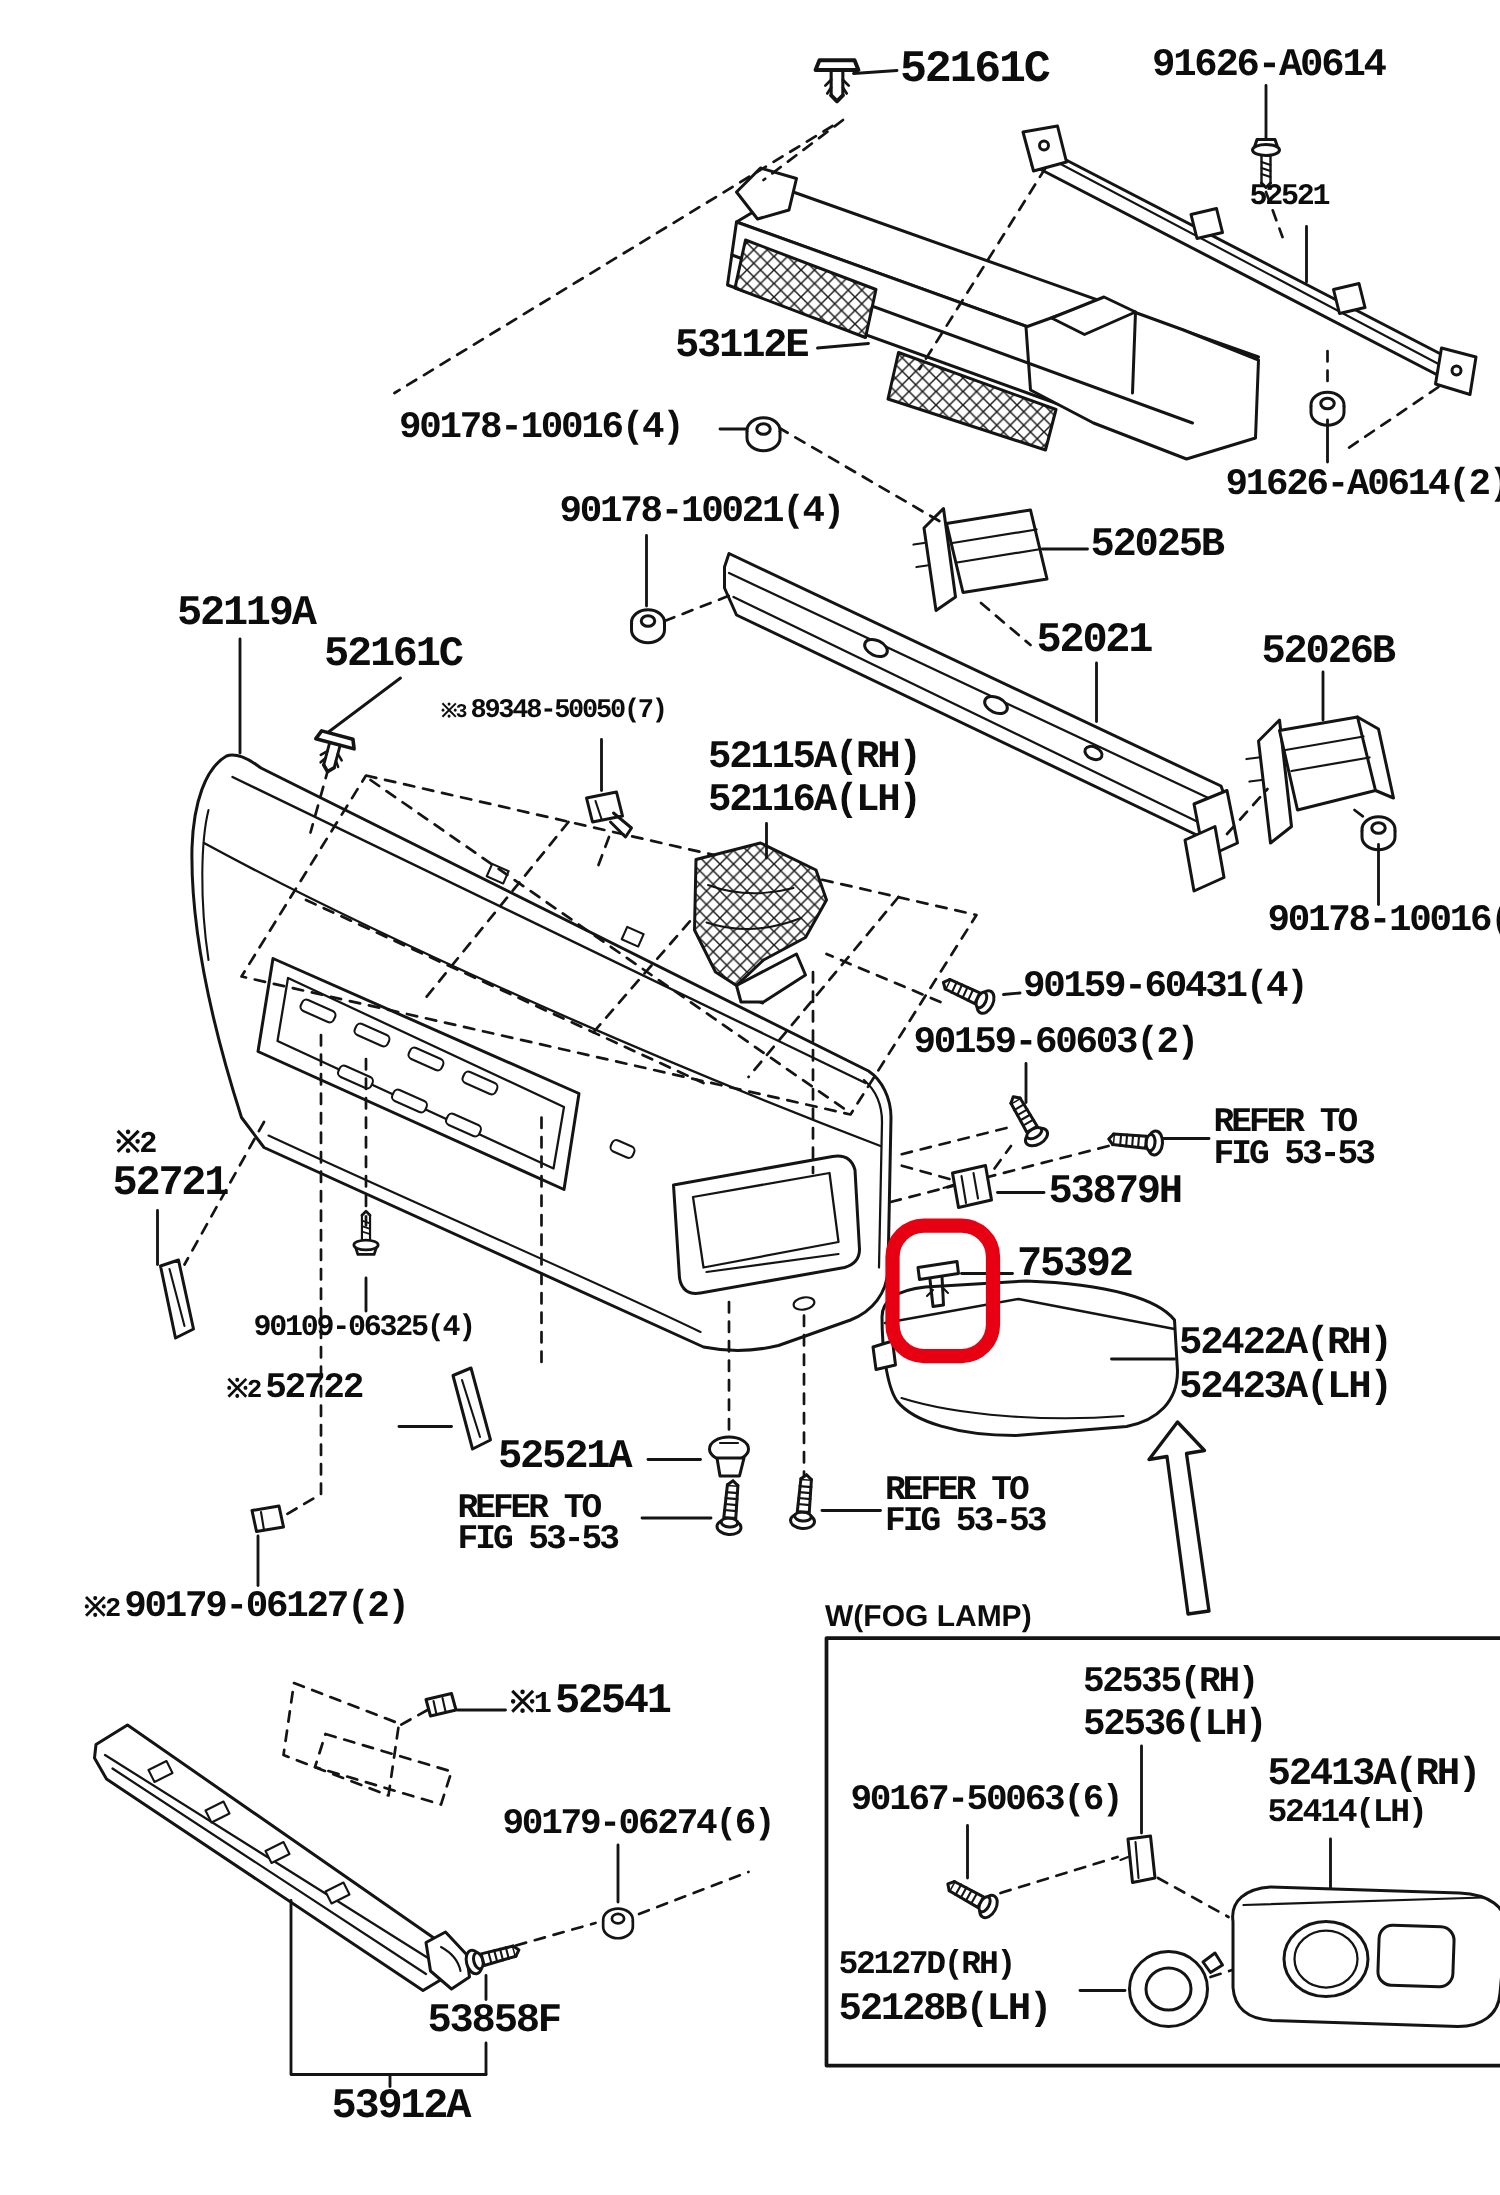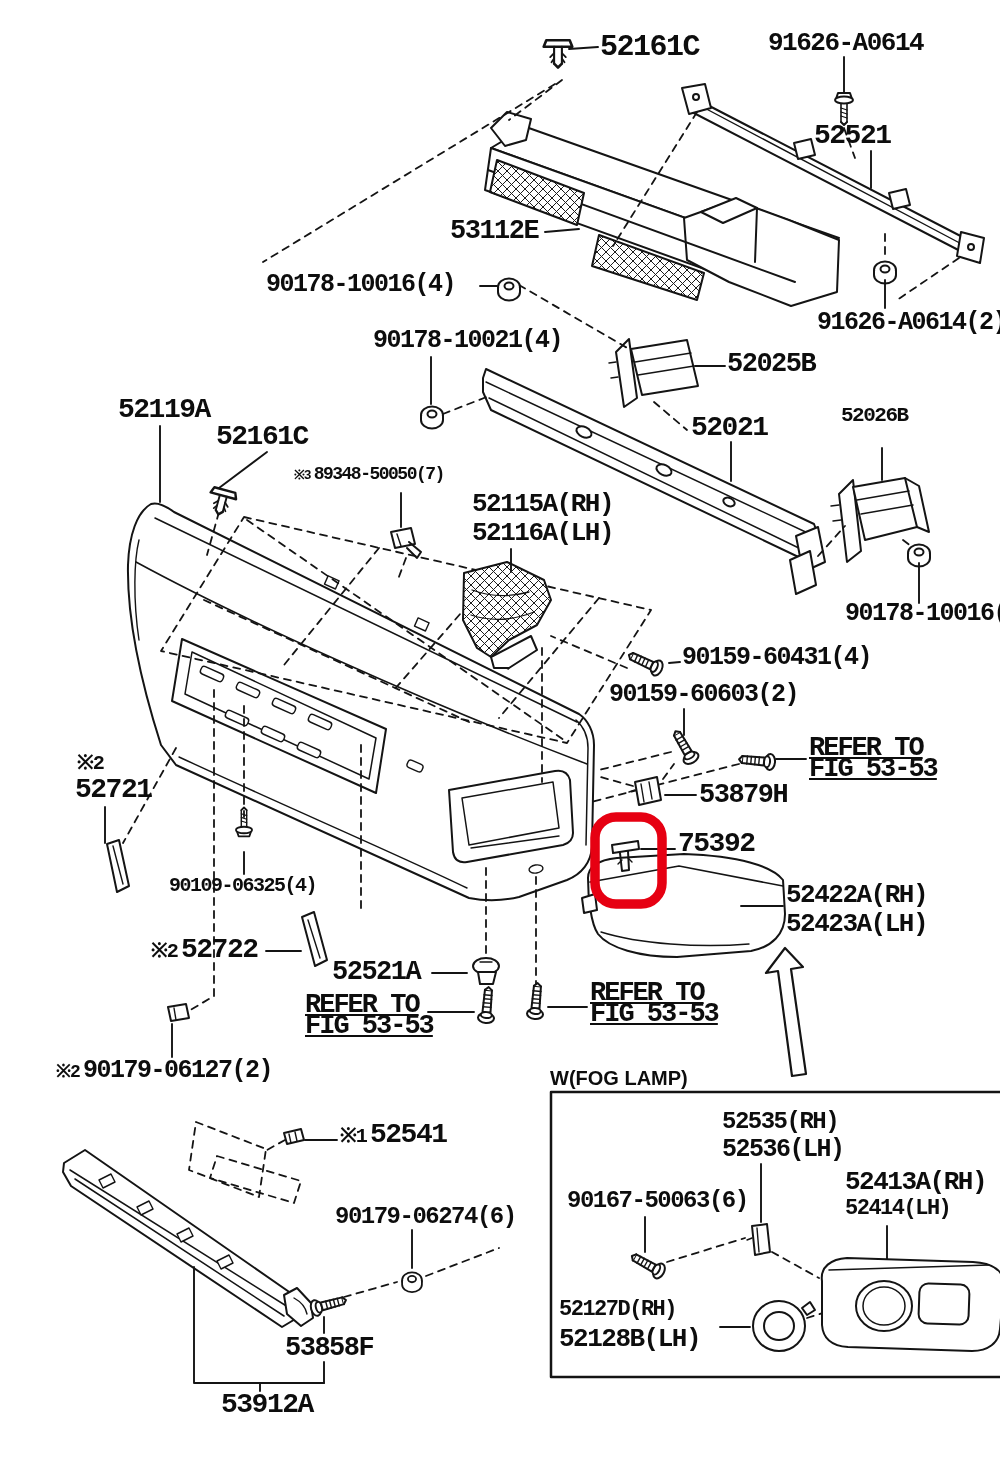--- a/index.html
+++ b/index.html
@@ -3,21 +3,21 @@
 <meta charset="utf-8">
 <style>
   html,body{margin:0;padding:0;background:#fff;}
   #page{position:relative;width:1000px;height:1463px;background:#ffffff;overflow:hidden;
         font-family:"Liberation Mono",monospace;margin-left:39px;}
   svg{position:absolute;left:0;top:0;}
   .lbl{position:absolute;font-family:"Liberation Mono",monospace;font-weight:bold;
        color:#0d0d0d;white-space:nowrap;letter-spacing:-1.5px;line-height:1.05;}
   .pre{font-size:0.72em;letter-spacing:-1px;margin-right:3px;}
   .stack .pre{display:block;margin:0 0 1px 2px;}
-  .ref{font-size:27px;line-height:21px;letter-spacing:-2px;text-decoration:underline;}
+  .ref{font-size:23px;line-height:21px;letter-spacing:-2px;}
   .sans{font-family:"Liberation Sans",sans-serif;font-weight:bold;letter-spacing:0;}
 </style>
 </head>
 <body>
 
 <div id="page">
 
 <svg width="1000" height="1463" viewBox="0 0 1000 1463" fill="none" stroke="#141414" stroke-width="2" stroke-linecap="round" stroke-linejoin="round">
   <defs>
     <pattern id="mesh" width="9" height="9" patternUnits="userSpaceOnUse">
@@ -310,44 +310,44 @@
     <path d="M606,1217 L606,1252"></path>
     <path d="M848,1226 L848,1259"></path>
     <path d="M681,1327 L711,1327"></path>
   </g>
 
   <rect x="556" y="817" width="67" height="87" rx="21" stroke="#e60012" stroke-width="9.5"></rect>
 </svg>
 
 <div class="lbl" style="left:561px;top:32px;font-size:30px">52161C</div>
 <div class="lbl" style="left:729px;top:30px;font-size:26px">91626-A0614</div>
-<div class="lbl" style="left:775px;top:121px;font-size:28px">52521</div>
+<div class="lbl" style="left:794px;top:121px;font-size:20px">52521</div>
 <div class="lbl" style="left:411px;top:217px;font-size:27px">53112E</div>
 <div class="lbl" style="left:227px;top:272px;font-size:25px">90178-10016(4)</div>
 <div class="lbl" style="left:778px;top:310px;font-size:25px">91626-A0614(2)</div>
 <div class="lbl" style="left:334px;top:328px;font-size:25px">90178-10021(4)</div>
 <div class="lbl" style="left:688px;top:350px;font-size:27px">52025B</div>
 <div class="lbl" style="left:79px;top:395px;font-size:28px">52119A</div>
 <div class="lbl" style="left:177px;top:422px;font-size:28px">52161C</div>
 <div class="lbl" style="left:652px;top:413px;font-size:28px">52021</div>
-<div class="lbl" style="left:802px;top:405px;font-size:21px">52026B</div>
+<div class="lbl" style="left:802px;top:421px;font-size:27px">52026B</div>
 <div class="lbl" style="left:806px;top:601px;font-size:25px">90178-10016(4)</div>
 <div class="lbl" style="left:255px;top:465px;font-size:18px"><span class="pre">※3</span><span>89348-50050(7)</span></div>
 <div class="lbl" style="left:433px;top:491px;font-size:26px">52115A(RH)</div>
 <div class="lbl" style="left:433px;top:520px;font-size:26px">52116A(LH)</div>
 <div class="lbl" style="left:643px;top:645px;font-size:25px">90159-60431(4)</div>
 <div class="lbl" style="left:570px;top:682px;font-size:25px">90159-60603(2)</div>
 <div class="lbl ref" style="left:770px;top:738px"><span>REFER TO</span><br><span>FIG 53-53</span></div>
 <div class="lbl" style="left:660px;top:781px;font-size:27px">53879H</div>
 <div class="lbl" style="left:639px;top:829px;font-size:28px">75392</div>
 <div class="lbl" style="left:747px;top:882px;font-size:26px">52422A(RH)</div>
 <div class="lbl" style="left:747px;top:911px;font-size:26px">52423A(LH)</div>
 <div class="lbl stack" style="left:36px;top:753px;font-size:28px"><span class="pre">※2</span><span>52721</span></div>
 <div class="lbl" style="left:130px;top:875px;font-size:20px">90109-06325(4)</div>
-<div class="lbl" style="left:112px;top:935px;font-size:28px"><span class="pre">※2</span><span>52722</span></div>
+<div class="lbl" style="left:112px;top:913px;font-size:24px"><span class="pre">※2</span><span>52722</span></div>
 <div class="lbl" style="left:293px;top:958px;font-size:27px">52521A</div>
 <div class="lbl ref" style="left:266px;top:995px"><span>REFER TO</span><br><span>FIG 53-53</span></div>
 <div class="lbl ref" style="left:551px;top:983px"><span>REFER TO</span><br><span>FIG 53-53</span></div>
 <div class="lbl" style="left:17px;top:1058px;font-size:25px"><span class="pre">※2</span><span>90179-06127(2)</span></div>
 <div class="lbl" style="left:301px;top:1120px;font-size:28px"><span class="pre">※1</span><span>52541</span></div>
 <div class="lbl" style="left:296px;top:1204px;font-size:24px">90179-06274(6)</div>
 <div class="lbl" style="left:246px;top:1334px;font-size:27px">53858F</div>
 <div class="lbl" style="left:182px;top:1390px;font-size:28px">53912A</div>
 <div class="lbl sans" style="left:511px;top:1068px;font-size:20px">W(FOG LAMP)</div>
 <div class="lbl" style="left:683px;top:1109px;font-size:24px">52535(RH)</div>

